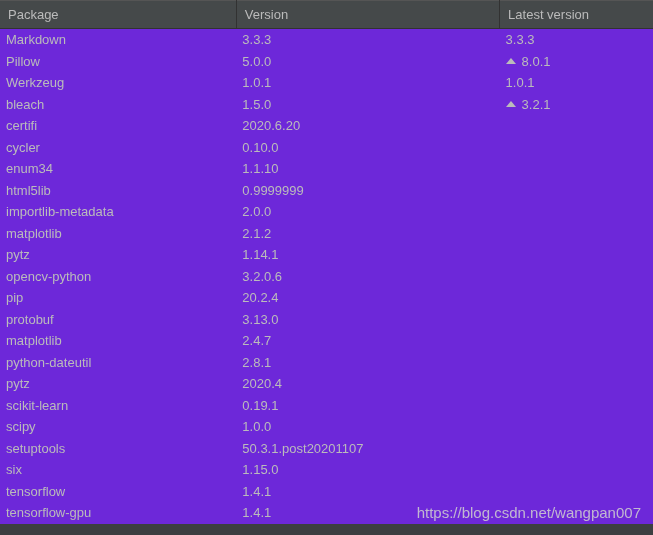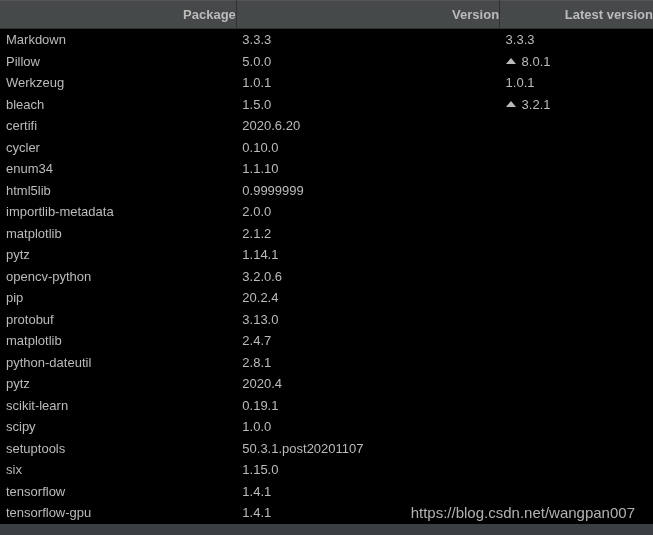--- a/index.html
+++ b/index.html
@@ -19,35 +19,35 @@
     }
     .table {
       width: 100%;
       border-collapse: collapse;
     }
     .header-row {
       background: #45494a;
       border-bottom: 1px solid #323232;
     }
     .header-cell {
-      padding: 6px 0;
-      text-align: right;
-      font-weight: bold;
+      padding: 6px 8px;
+      text-align: left;
+      font-weight: normal;
       color: #bbbbbb;
       border-right: 1px solid #323232;
       border-top: 1px solid #555;
     }
     .header-cell:last-child {
       border-right: none;
     }
     .col-package { width: 228px; }
     .col-version { width: 254px; }
     .col-latest { width: 148px; }
     .data-row {
-      background: #000000;
+      background: #6d28d9;
     }
     .data-cell {
       padding: 3px 6px;
       color: #bbbbbb;
       line-height: 15.5px;
       white-space: nowrap;
     }
     .latest-cell {
       position: relative;
     }
@@ -59,21 +59,21 @@
       border-right: 5px solid transparent;
       border-bottom: 6px solid #bbbbbb;
       margin-right: 6px;
       vertical-align: middle;
       position: relative;
       top: -1px;
     }
     .watermark {
       position: absolute;
       bottom: 14px;
-      right: 18px;
+      right: 12px;
       color: #d0d0d0;
       font-size: 15px;
       font-family: Arial, sans-serif;
       opacity: 0.85;
       pointer-events: none;
     }
   </style>
 </head>
 <body>
 

